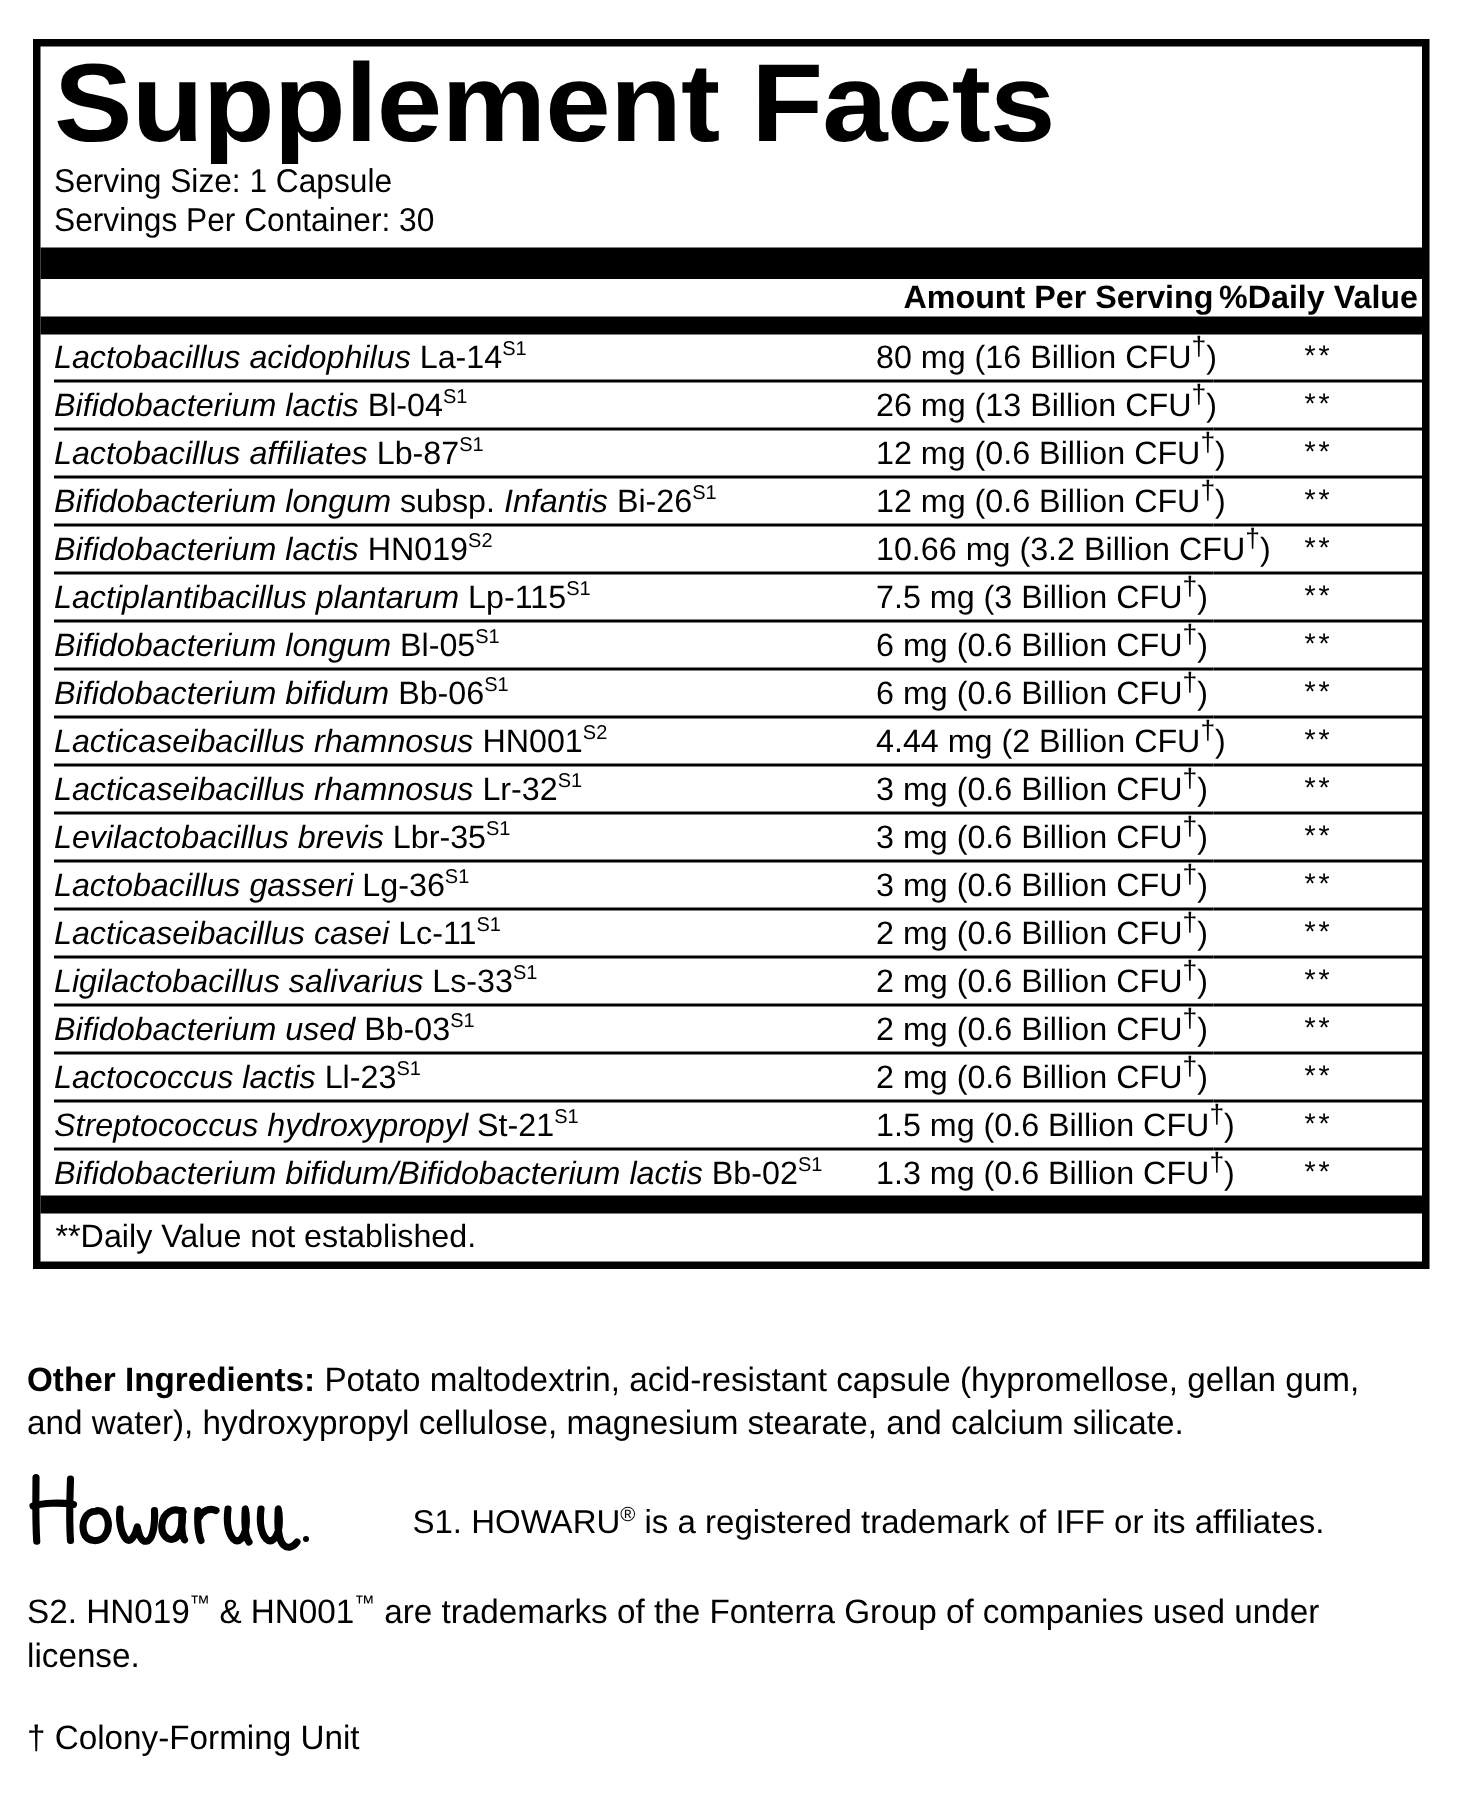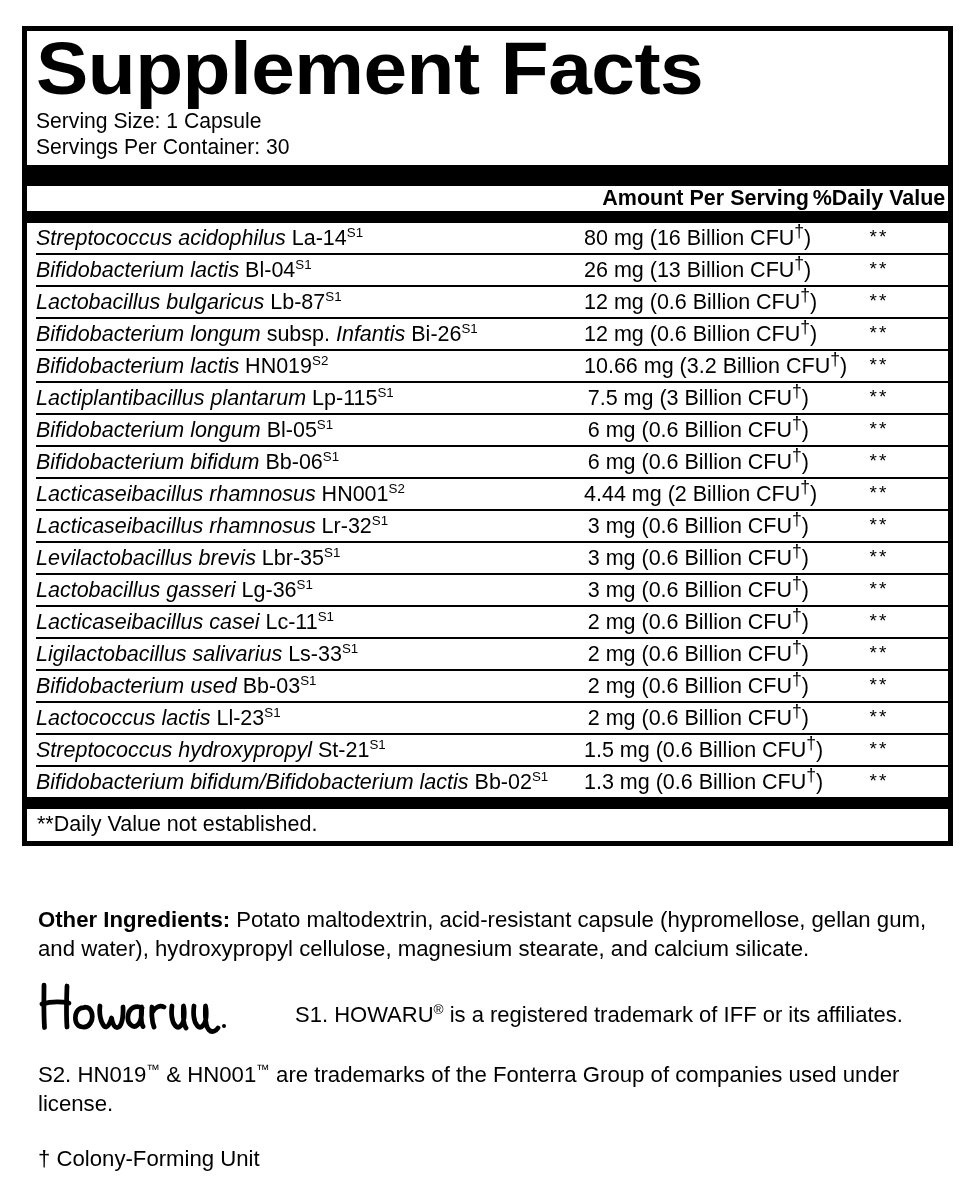--- a/index.html
+++ b/index.html
@@ -73,36 +73,36 @@
 
   tbody tr{border-bottom:2px solid #000;}
   tbody tr:last-child{border-bottom:none;}
   tbody td{height:30px;}
 
   .cell-name{
     white-space:nowrap;
     padding-left:1px;
   }
   .cell-name i{font-style:italic;}
-  .cell-amt{text-align:right;padding-right:20px;white-space:nowrap;margin-top:36px;}
+  .cell-amt{padding-right:20px;white-space:nowrap;margin-top:36px;}
   .cell-dv{text-align:center;}
   sup{font-size:0.62em;vertical-align:super;line-height:0;}
   .dagger{font-size:0.82em;vertical-align:super;line-height:0;}
   .stars{letter-spacing:2px;font-size:19px;position:relative;top:-2px;}
 
   .dv-note{
     font-size:21.5px;
     padding:3px 0 4px 1px;
     white-space:nowrap;
   }
 
   
   .footer{
     position:absolute;
-    left:38px;top:905px;width:925px;
+    left:18px;top:905px;width:925px;
   }
   .other-ing{
     font-size:22.5px;
     line-height:1.30;
     margin:0 0 6px 0;
     transform:scaleX(0.985);
     transform-origin:left top;
   }
   .other-ing b{font-weight:bold;}
 
@@ -172,31 +172,31 @@
 
     <div class="panel-inner">
       <table class="facts">
         <colgroup>
           <col class="col-name">
             <col class="col-amt">
             <col class="col-dv">
         </colgroup>
         <tbody>
             <tr>
-              <td class="cell-name"><i>Streptococcus acidophilus</i> La-14<sup>S1</sup></td>
+              <td class="cell-name"><i>Lactobacillus acidophilus</i> La-14<sup>S1</sup></td>
               <td class="cell-amt">80 mg (16 Billion CFU<span class="dagger">†</span>)</td>
               <td class="cell-dv"><span class="stars">**</span></td>
             </tr>
             <tr>
               <td class="cell-name"><i>Bifidobacterium lactis</i> Bl-04<sup>S1</sup></td>
               <td class="cell-amt">26 mg (13 Billion CFU<span class="dagger">†</span>)</td>
               <td class="cell-dv"><span class="stars">**</span></td>
             </tr>
             <tr>
-              <td class="cell-name"><i>Lactobacillus bulgaricus</i> Lb-87<sup>S1</sup></td>
+              <td class="cell-name"><i>Lactobacillus affiliates</i> Lb-87<sup>S1</sup></td>
               <td class="cell-amt">12 mg (0.6 Billion CFU<span class="dagger">†</span>)</td>
               <td class="cell-dv"><span class="stars">**</span></td>
             </tr>
             <tr>
               <td class="cell-name"><i>Bifidobacterium longum</i> subsp. <i>Infantis</i> Bi-26<sup>S1</sup></td>
               <td class="cell-amt">12 mg (0.6 Billion CFU<span class="dagger">†</span>)</td>
               <td class="cell-dv"><span class="stars">**</span></td>
             </tr>
             <tr>
               <td class="cell-name"><i>Bifidobacterium lactis</i> HN019<sup>S2</sup></td>

